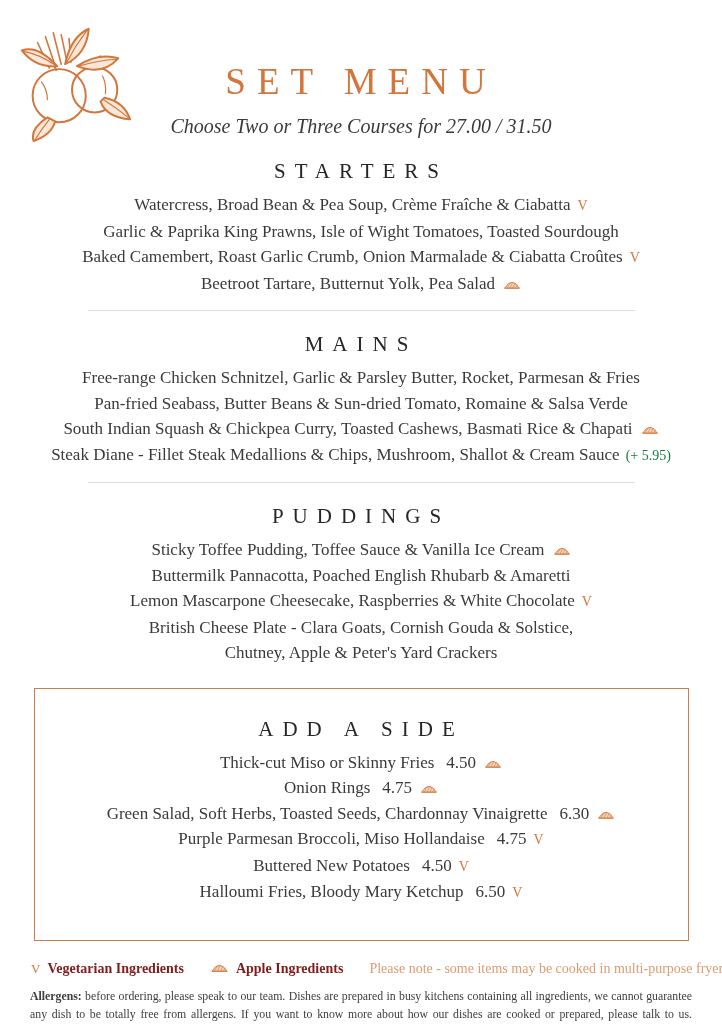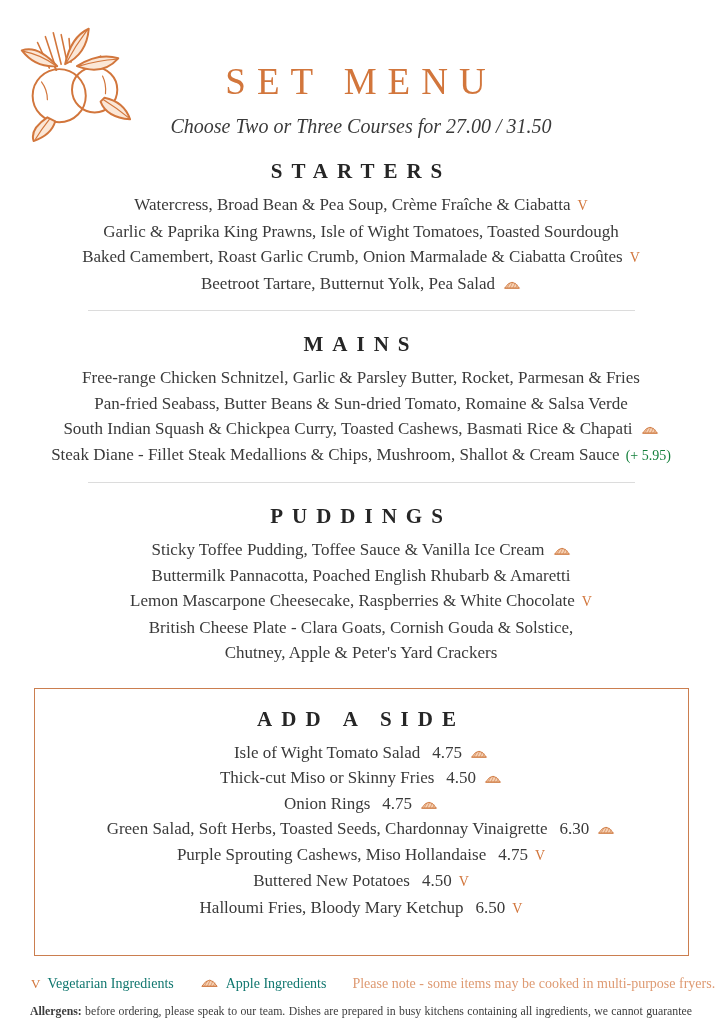--- a/index.html
+++ b/index.html
@@ -38,21 +38,21 @@
     font-size: 20px;
     font-style: italic;
     color: #3a3a3a;
   }
 
   
   .section { text-align: center; }
   .section-heading {
     margin: 21px 0 8px 0;
     font-size: 21px;
-    font-weight: bold;
+    font-weight: normal;
     letter-spacing: 9px;
     color: #262626;
   }
   .dish {
     margin: 0 auto;
     max-width: 648px;
     font-size: 17px;
     line-height: 25.5px;
     color: #3a3a3a;
   }
@@ -79,37 +79,37 @@
 
   
   .side-box {
     box-sizing: border-box;
     width: 655px;
     margin: 22px auto 0 auto;
     border: 1.5px solid #cb7e4f;
     padding: 18px 10px 34px 10px;
     text-align: center;
   }
-  .side-box .section-heading { margin-top: 0; }
+  .side-box .section-heading { margin-top: 10px; }
   .side-box .dish { line-height: 25.5px; }
 
   
   .legend {
     margin: 20px auto 0 auto;
     width: 660px;
     display: flex;
     justify-content: flex-start;
     align-items: baseline;
     gap: 26px;
     font-size: 14px;
     white-space: nowrap;
   }
   .legend-item { display: inline-flex; align-items: baseline; gap: 7px; }
   .legend-v { margin-left: 0; font-size: 13px; }
-  .legend-label { font-weight: normal; color: #0f766e; }
+  .legend-label { font-weight: bold; color: #7f1d1d; }
   .legend-note { color: #de9a72; }
 
   
   .allergens {
     margin: 10px auto 0 auto;
     width: 662px;
     font-size: 11.8px;
     line-height: 1.55;
     color: #3d3d3d;
     text-align: justify;
@@ -185,33 +185,30 @@
     <p class="dish"><span>Sticky Toffee Pudding, Toffee Sauce &amp; Vanilla Ice Cream</span><svg class="vegan-icon" width="18" height="11" viewBox="0 0 22 13">
           <use href="#vegan-sym"></use>
         </svg></p>
     <p class="dish"><span>Buttermilk Pannacotta, Poached English Rhubarb &amp; Amaretti</span></p>
     <p class="dish"><span>Lemon Mascarpone Cheesecake, Raspberries &amp; White Chocolate</span><span class="vmark">V</span></p>
     <p class="dish dish-narrow"><span>British Cheese Plate - Clara Goats, Cornish Gouda &amp; Solstice, Chutney, Apple &amp; Peter's Yard Crackers</span></p>
   </section>
 
   <section class="side-box">
     <h2 class="section-heading">ADD A SIDE</h2>
-    <p class="dish"><span>Isle of Wight Tomato Salad</span><span class="price">4.75</span><svg class="vegan-icon" width="18" height="11" viewBox="0 0 22 13">
-          <use href="#vegan-sym"></use>
-        </svg></p>
     <p class="dish"><span>Thick-cut Miso or Skinny Fries</span><span class="price">4.50</span><svg class="vegan-icon" width="18" height="11" viewBox="0 0 22 13">
           <use href="#vegan-sym"></use>
         </svg></p>
     <p class="dish"><span>Onion Rings</span><span class="price">4.75</span><svg class="vegan-icon" width="18" height="11" viewBox="0 0 22 13">
           <use href="#vegan-sym"></use>
         </svg></p>
     <p class="dish"><span>Green Salad, Soft Herbs, Toasted Seeds, Chardonnay Vinaigrette</span><span class="price">6.30</span><svg class="vegan-icon" width="18" height="11" viewBox="0 0 22 13">
           <use href="#vegan-sym"></use>
         </svg></p>
-    <p class="dish"><span>Purple Sprouting Cashews, Miso Hollandaise</span><span class="price">4.75</span><span class="vmark">V</span></p>
+    <p class="dish"><span>Purple Parmesan Broccoli, Miso Hollandaise</span><span class="price">4.75</span><span class="vmark">V</span></p>
     <p class="dish"><span>Buttered New Potatoes</span><span class="price">4.50</span><span class="vmark">V</span></p>
     <p class="dish"><span>Halloumi Fries, Bloody Mary Ketchup</span><span class="price">6.50</span><span class="vmark">V</span></p>
   </section>
 
   <div class="legend">
     <span class="legend-item">
         <span class="vmark legend-v">V</span>
         <span class="legend-label">Vegetarian Ingredients</span>
       </span>
     <span class="legend-item">

